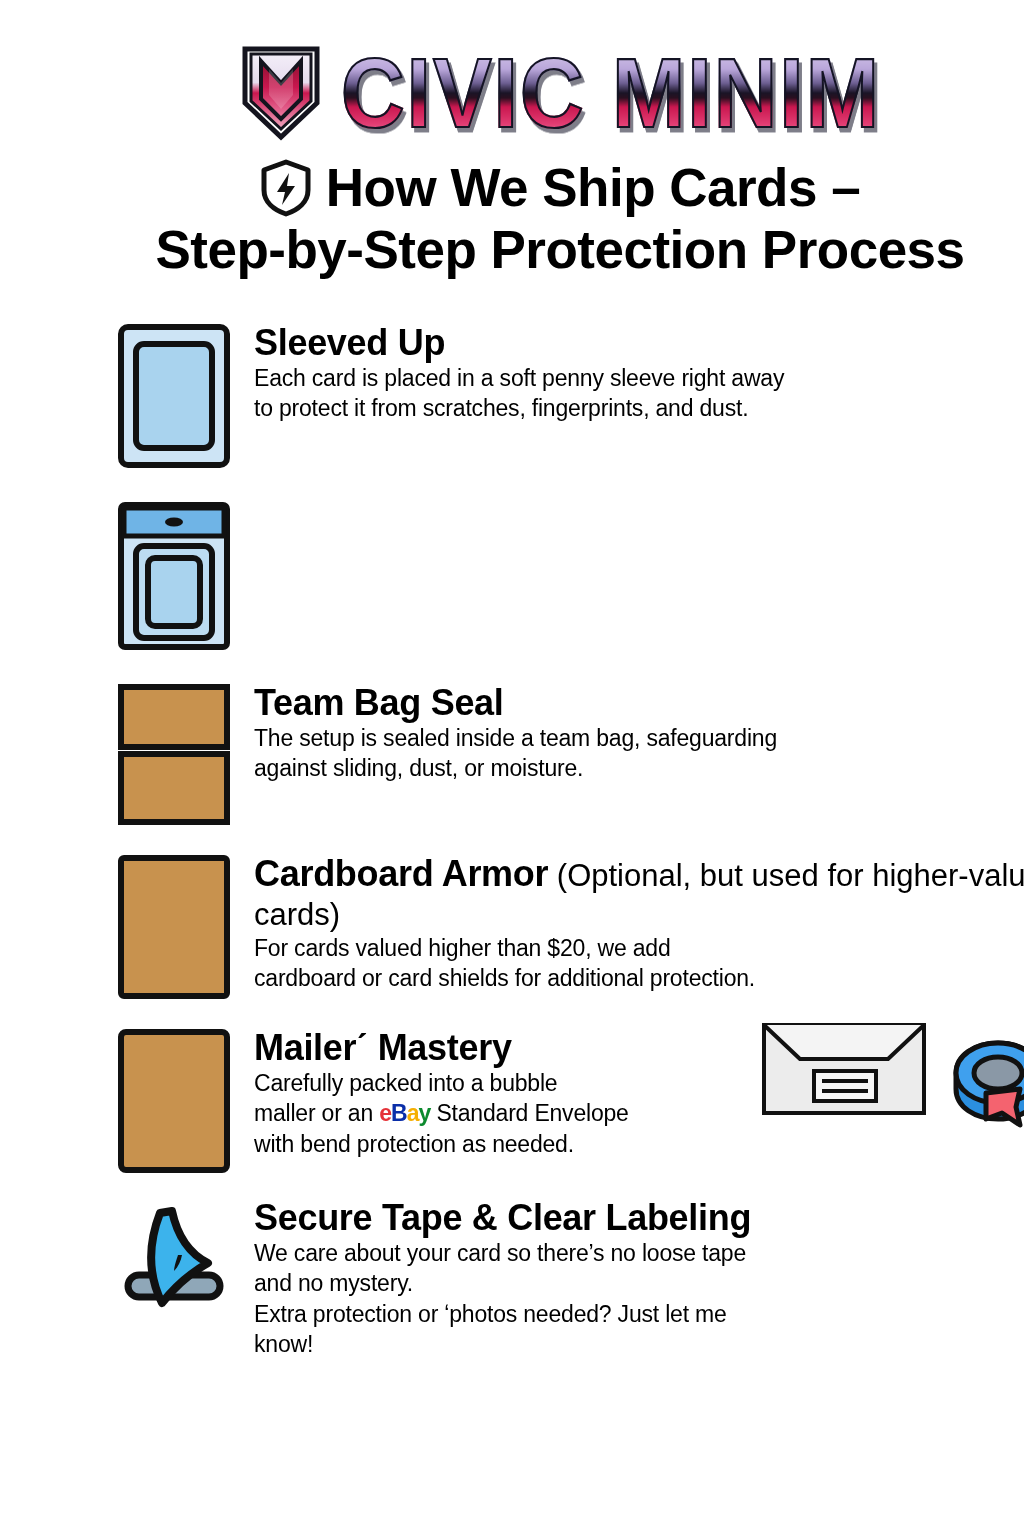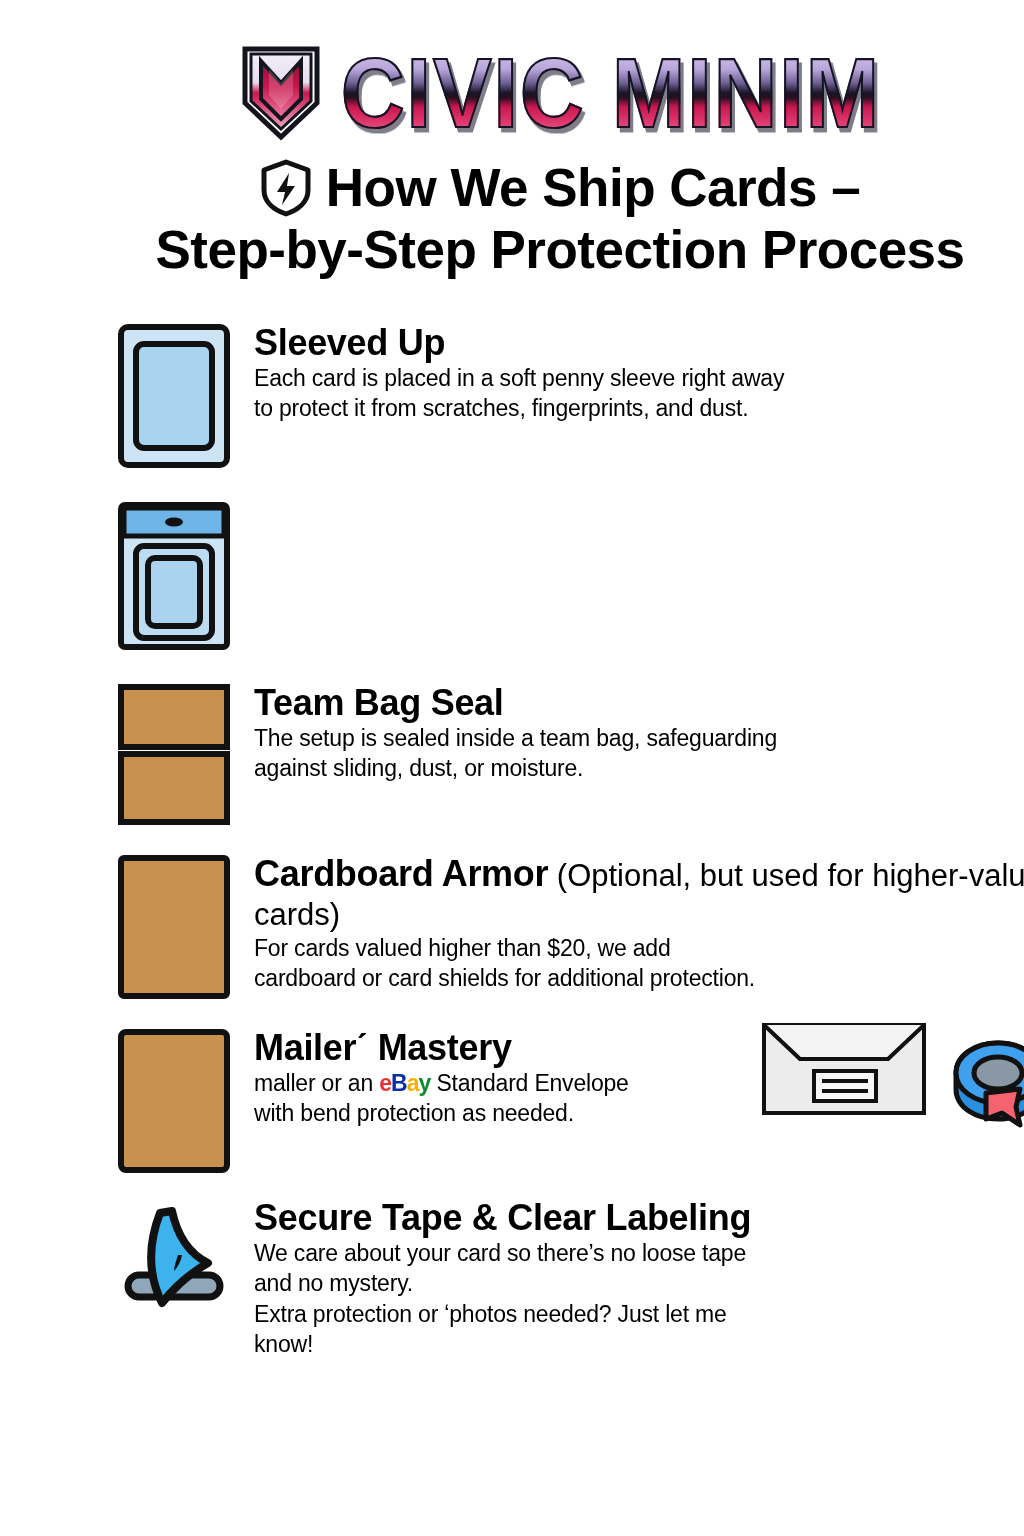--- a/index.html
+++ b/index.html
@@ -183,20 +183,21 @@
     </div>
 
     <div class="step s5 mailer-row">
       <div class="step-icon">
         <svg viewBox="0 0 116 148" width="116" height="148">
           <rect x="5" y="5" width="106" height="138" rx="5" fill="#c8924e" stroke="#111" stroke-width="6"></rect>
         </svg>
       </div>
       <div class="step-body">
         <h3 class="step-title">Mailerˊ Mastery</h3>
+        <p class="step-desc wrap-text">Carefully packed into a bubble</p>
         <p class="step-desc">maller or an <span class="ebay"><span class="e">e</span><span class="b">B</span><span class="a">a</span><span class="y">y</span></span> Standard Envelope</p>
         <p class="step-desc">with bend protection as needed.</p>
       </div>
 
       <div class="mailer-art">
         <svg class="envelope-icon" viewBox="0 0 168 96">
           <rect x="4" y="4" width="160" height="88" fill="#ececec" stroke="#111" stroke-width="4"></rect>
           <path d="M4 4 L40 38 H128 L164 4" fill="#f4f4f4" stroke="#111" stroke-width="4" stroke-linejoin="round"></path>
           <rect x="54" y="50" width="62" height="30" fill="#f7f7f7" stroke="#111" stroke-width="4"></rect>
           <line x1="62" y1="60" x2="108" y2="60" stroke="#111" stroke-width="4"></line>

